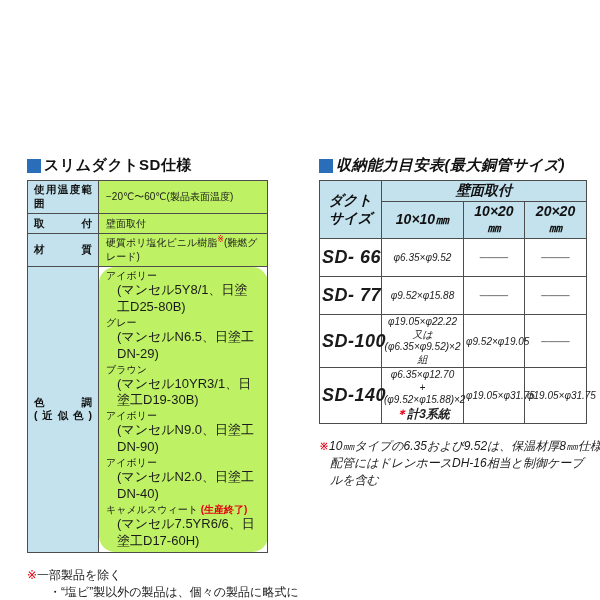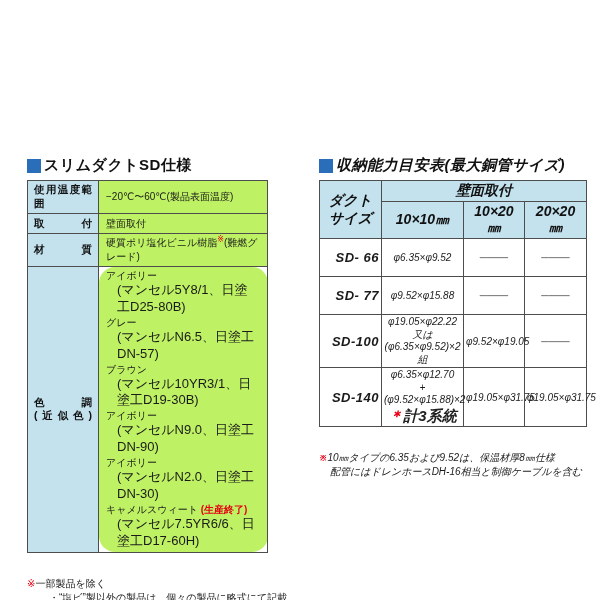--- a/index.html
+++ b/index.html
@@ -28,42 +28,42 @@
   .row-h27{height:27px;}
   .label-line{text-align:justify;text-align-last:justify;line-height:1.3;}
   .color-cell{padding:4px 7px 5px 7px;border-radius:16px;}
   .color-entry{line-height:1.3;}
   .color-name{font-size:10px;}
   .color-detail{font-size:13px;padding-left:11px;}
   .red{color:#e50012;}
   .bold{font-weight:bold;}
   sup.ref{font-size:8px;vertical-align:super;line-height:0;}
 
-  .notes{margin-top:24px;font-size:10px;line-height:1.42;color:#1a1a1a;}
+  .notes{margin-top:14px;font-size:12px;line-height:1.42;color:#1a1a1a;}
   .notes .bullet{padding-left:22px;}
   .notes .head-line{white-space:nowrap;}
   .note-indent{padding-left:11px;}
 
   .cap-table{width:267px;table-layout:fixed;}
   .cap-table th,.cap-table td{border:1px solid #4d4d4d;vertical-align:middle;text-align:center;}
   .cap-table th{background:#c3e2ee;font-size:14px;font-weight:bold;color:#111;padding:1px 5px;}
   .cap-table col.c-size{width:62px;}
   .cap-table col.c-one{width:82px;}
   .cap-table col.c-two{width:61px;}
   .cap-table col.c-three{width:62px;}
   .hdr-top{height:15px;}
   .hdr-sub{height:17px;}
   .cap-table td{font-size:10px;background:#fff;padding:1px 2px;}
-  .cap-table td.size{font-size:13px;font-weight:bold;white-space:pre;letter-spacing:0.5px;text-align:right;}
+  .cap-table td.size{font-size:18px;font-weight:bold;white-space:pre;letter-spacing:0.5px;text-align:right;}
   .r-h38{height:38px;}
   .r-h45{height:45px;}
   .r-h55{height:55px;}
   .dash{color:#3a3a3a;font-size:10px;letter-spacing:0;}
   .cell-lines div{line-height:1.25;}
-  .cell-note{font-size:15px;font-weight:bold;color:#222;line-height:1.3;}
+  .cell-note{font-size:12px;font-weight:bold;color:#222;line-height:1.3;}
 </style>
 </head>
 <body>
 
 <div class="page">
   <div class="content">
 
     <div class="col-left">
       <div class="section-title">
         <span class="sq"></span>
@@ -91,33 +91,33 @@
             <div class="label-line">色　　調</div>
             <div class="label-line">(近似色)</div>
           </th>
           <td class="color-cell">
             <div class="color-entry">
               <div class="color-name">アイボリー</div>
               <div class="color-detail">(マンセル5Y8/1、日塗工D25-80B)</div>
             </div>
             <div class="color-entry">
               <div class="color-name">グレー</div>
-              <div class="color-detail">(マンセルN6.5、日塗工DN-57)</div>
+              <div class="color-detail">(マンセルN6.5、日塗工DN-29)</div>
             </div>
             <div class="color-entry">
               <div class="color-name">ブラウン</div>
               <div class="color-detail">(マンセル10YR3/1、日塗工D19-30B)</div>
             </div>
             <div class="color-entry">
               <div class="color-name">アイボリー</div>
               <div class="color-detail">(マンセルN9.0、日塗工DN-90)</div>
             </div>
             <div class="color-entry">
               <div class="color-name">アイボリー</div>
-              <div class="color-detail">(マンセルN2.0、日塗工DN-30)</div>
+              <div class="color-detail">(マンセルN2.0、日塗工DN-40)</div>
             </div>
             <div class="color-entry">
               <div class="color-name">
                 <span>キャメルスウィート</span>
                 <span class="red bold">(生産終了)</span>
               </div>
               <div class="color-detail">(マンセル7.5YR6/6、日塗工D17-60H)</div>
             </div>
           </td>
         </tr>

